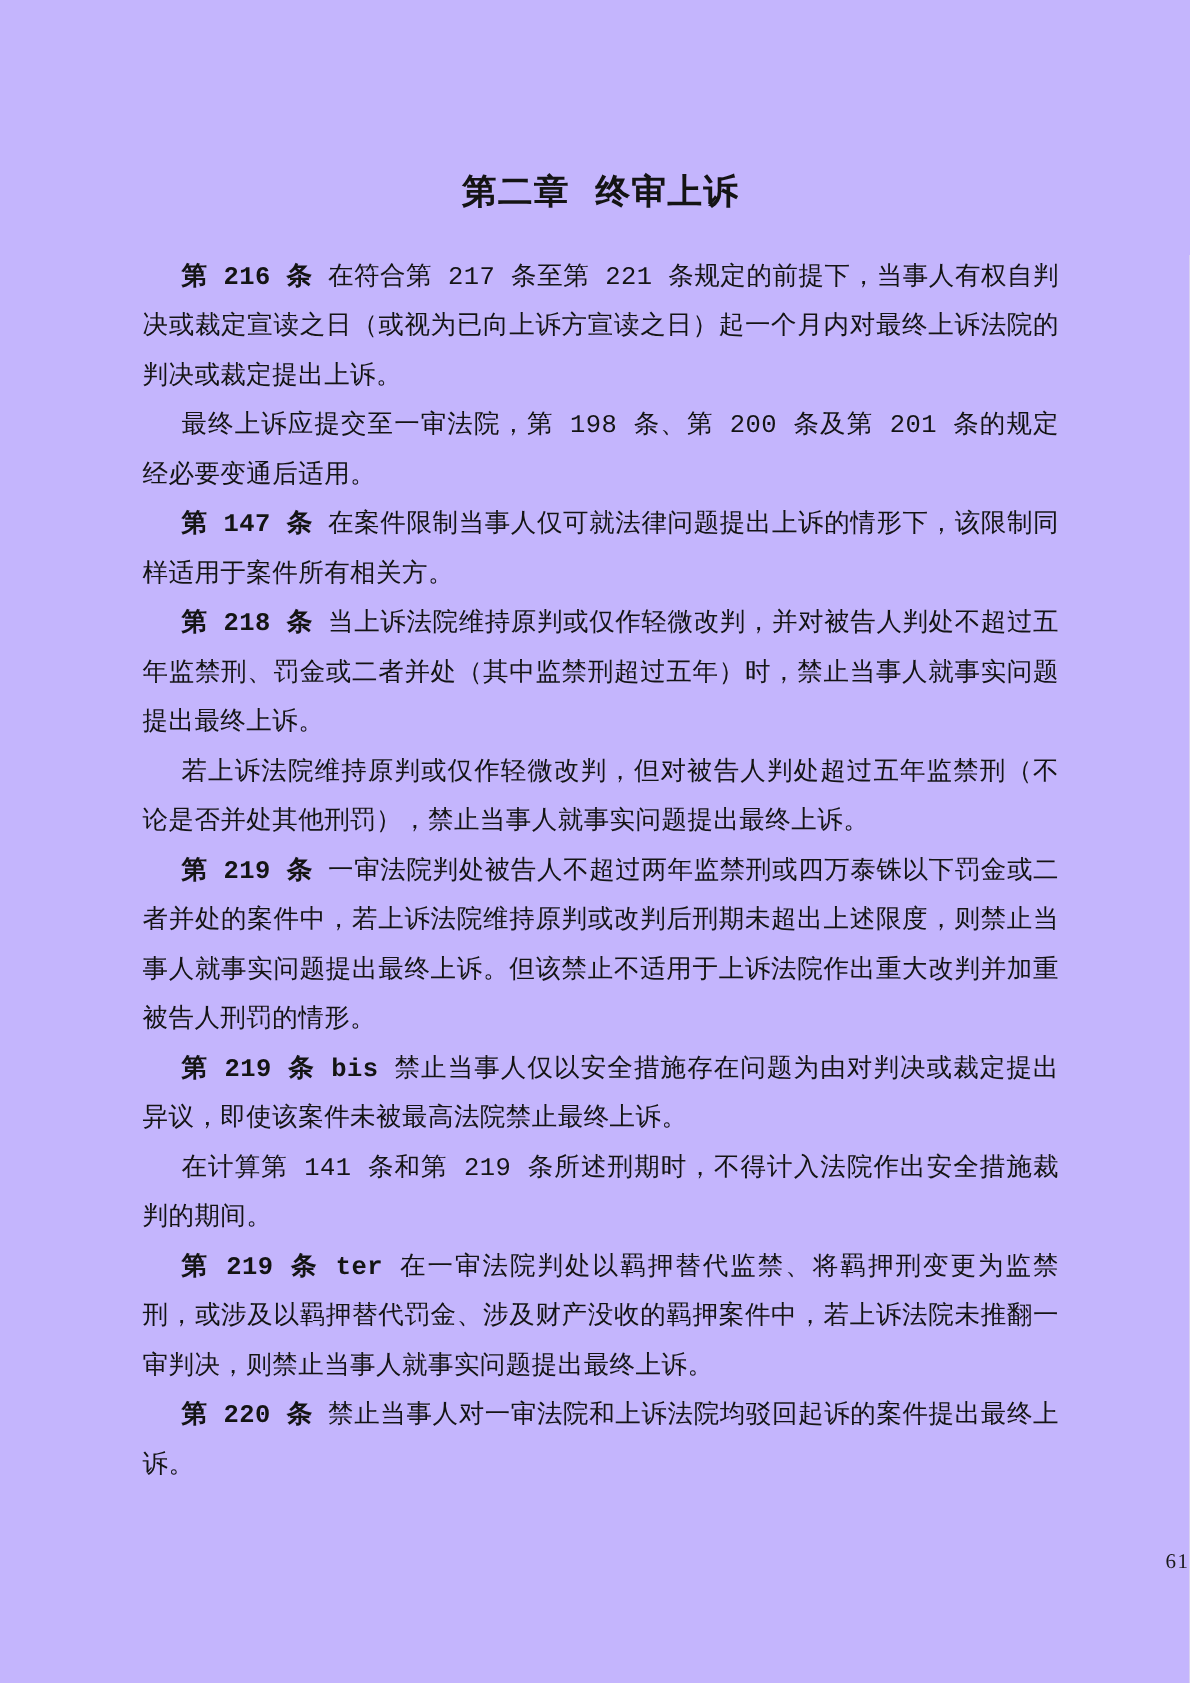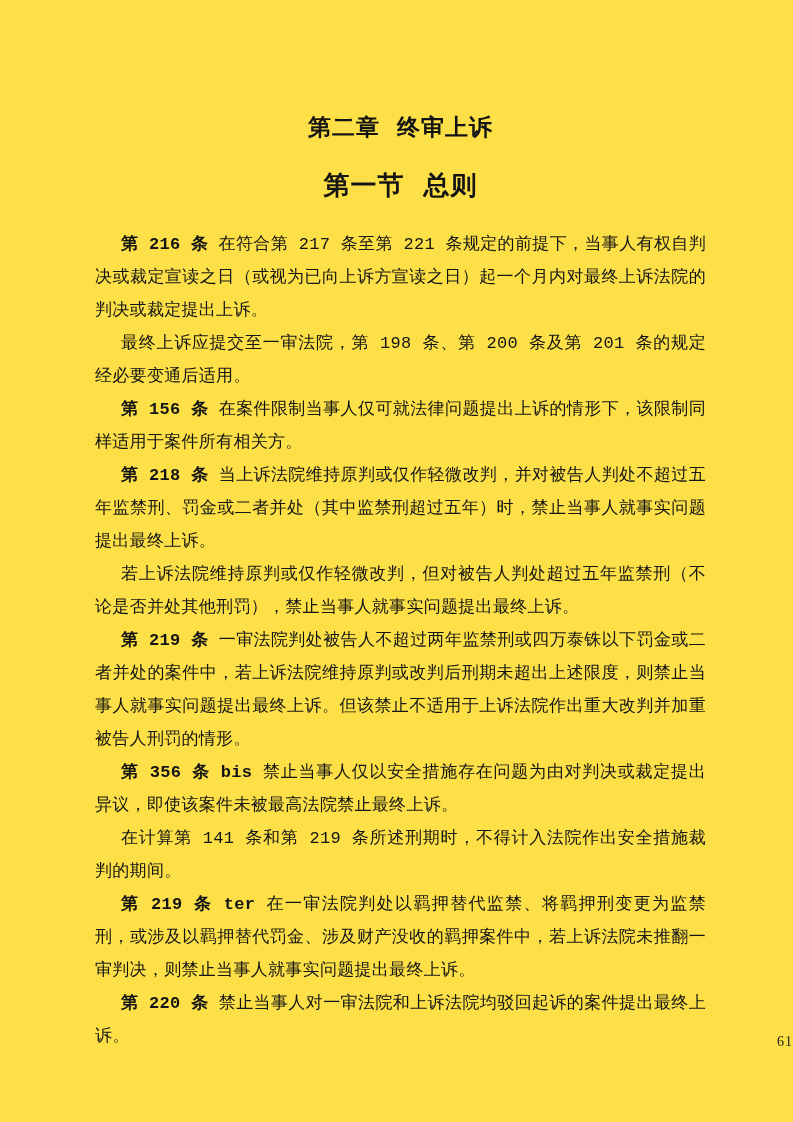--- a/index.html
+++ b/index.html
@@ -5,21 +5,21 @@
   html, body {
     margin: 0;
     padding: 0;
     background: #e8e8e8;
   }
   .page {
     position: relative;
     width: 793px;
     height: 1122px;
     margin: 0 auto;
-    background: #fde047;
+    background: #c4b5fd;
     color: #141414;
     font-family: "Liberation Serif", "DejaVu Serif", serif;
     overflow: hidden;
   }
   .content {
     position: absolute;
     left: 95px;
     top: 114px;
     width: 611px;
   }
@@ -69,28 +69,27 @@
     letter-spacing: 1px;
     color: #1a1a1a;
   }
 </style>
 </head>
 <body>
 
 <div class="page">
   <div class="content">
     <h1 class="chapter-heading">第二章 终审上诉</h1>
-    <h2 class="section-heading">第一节 总则</h2>
     <div class="body-text">
         <p class="para"><b class="article-label">第 216 条</b>在符合第 217 条至第 221 条规定的前提下，当事人有权自判决或裁定宣读之日（或视为已向上诉方宣读之日）起一个月内对最终上诉法院的判决或裁定提出上诉。</p>
         <p class="para">最终上诉应提交至一审法院，第 198 条、第 200 条及第 201 条的规定经必要变通后适用。</p>
-        <p class="para"><b class="article-label">第 156 条</b>在案件限制当事人仅可就法律问题提出上诉的情形下，该限制同样适用于案件所有相关方。</p>
+        <p class="para"><b class="article-label">第 147 条</b>在案件限制当事人仅可就法律问题提出上诉的情形下，该限制同样适用于案件所有相关方。</p>
         <p class="para"><b class="article-label">第 218 条</b>当上诉法院维持原判或仅作轻微改判，并对被告人判处不超过五年监禁刑、罚金或二者并处（其中监禁刑超过五年）时，禁止当事人就事实问题提出最终上诉。</p>
         <p class="para">若上诉法院维持原判或仅作轻微改判，但对被告人判处超过五年监禁刑（不论是否并处其他刑罚），禁止当事人就事实问题提出最终上诉。</p>
         <p class="para"><b class="article-label">第 219 条</b>一审法院判处被告人不超过两年监禁刑或四万泰铢以下罚金或二者并处的案件中，若上诉法院维持原判或改判后刑期未超出上述限度，则禁止当事人就事实问题提出最终上诉。但该禁止不适用于上诉法院作出重大改判并加重被告人刑罚的情形。</p>
-        <p class="para"><b class="article-label">第 356 条 bis</b>禁止当事人仅以安全措施存在问题为由对判决或裁定提出异议，即使该案件未被最高法院禁止最终上诉。</p>
+        <p class="para"><b class="article-label">第 219 条 bis</b>禁止当事人仅以安全措施存在问题为由对判决或裁定提出异议，即使该案件未被最高法院禁止最终上诉。</p>
         <p class="para">在计算第 141 条和第 219 条所述刑期时，不得计入法院作出安全措施裁判的期间。</p>
         <p class="para"><b class="article-label">第 219 条 ter</b>在一审法院判处以羁押替代监禁、将羁押刑变更为监禁刑，或涉及以羁押替代罚金、涉及财产没收的羁押案件中，若上诉法院未推翻一审判决，则禁止当事人就事实问题提出最终上诉。</p>
         <p class="para"><b class="article-label">第 220 条</b>禁止当事人对一审法院和上诉法院均驳回起诉的案件提出最终上诉。</p>
       </div>
   </div>
   <div class="page-number">61</div>
 </div>
 
 </body></html>

